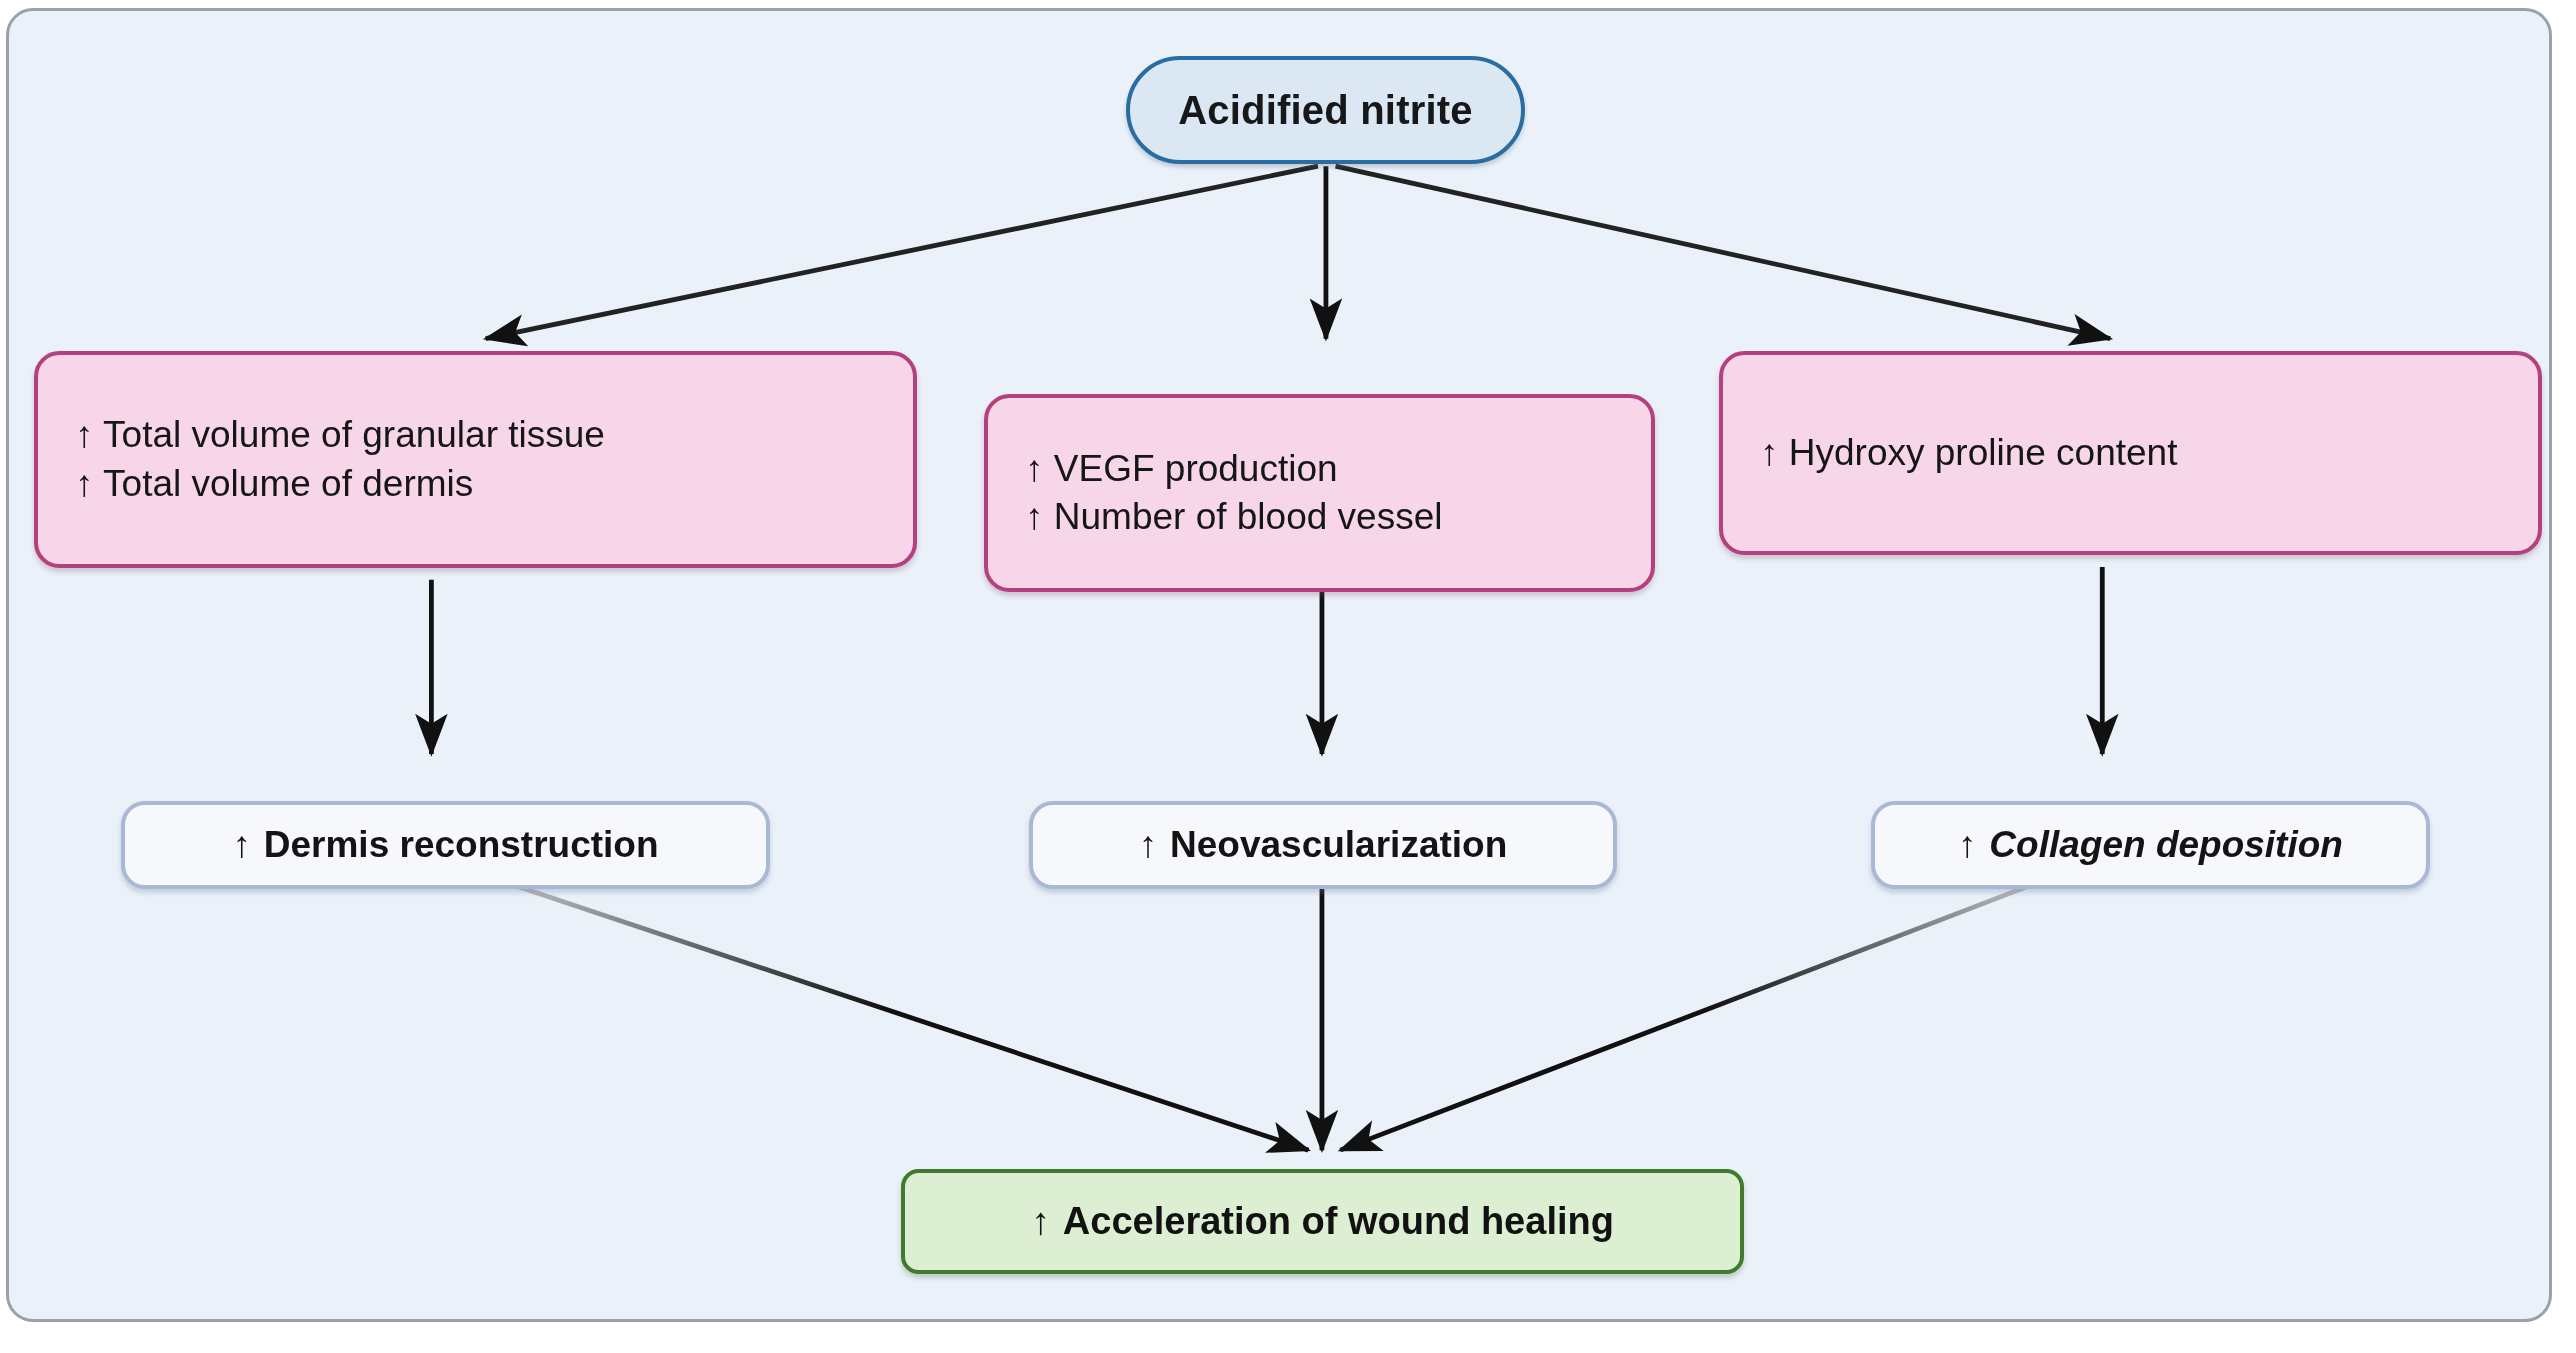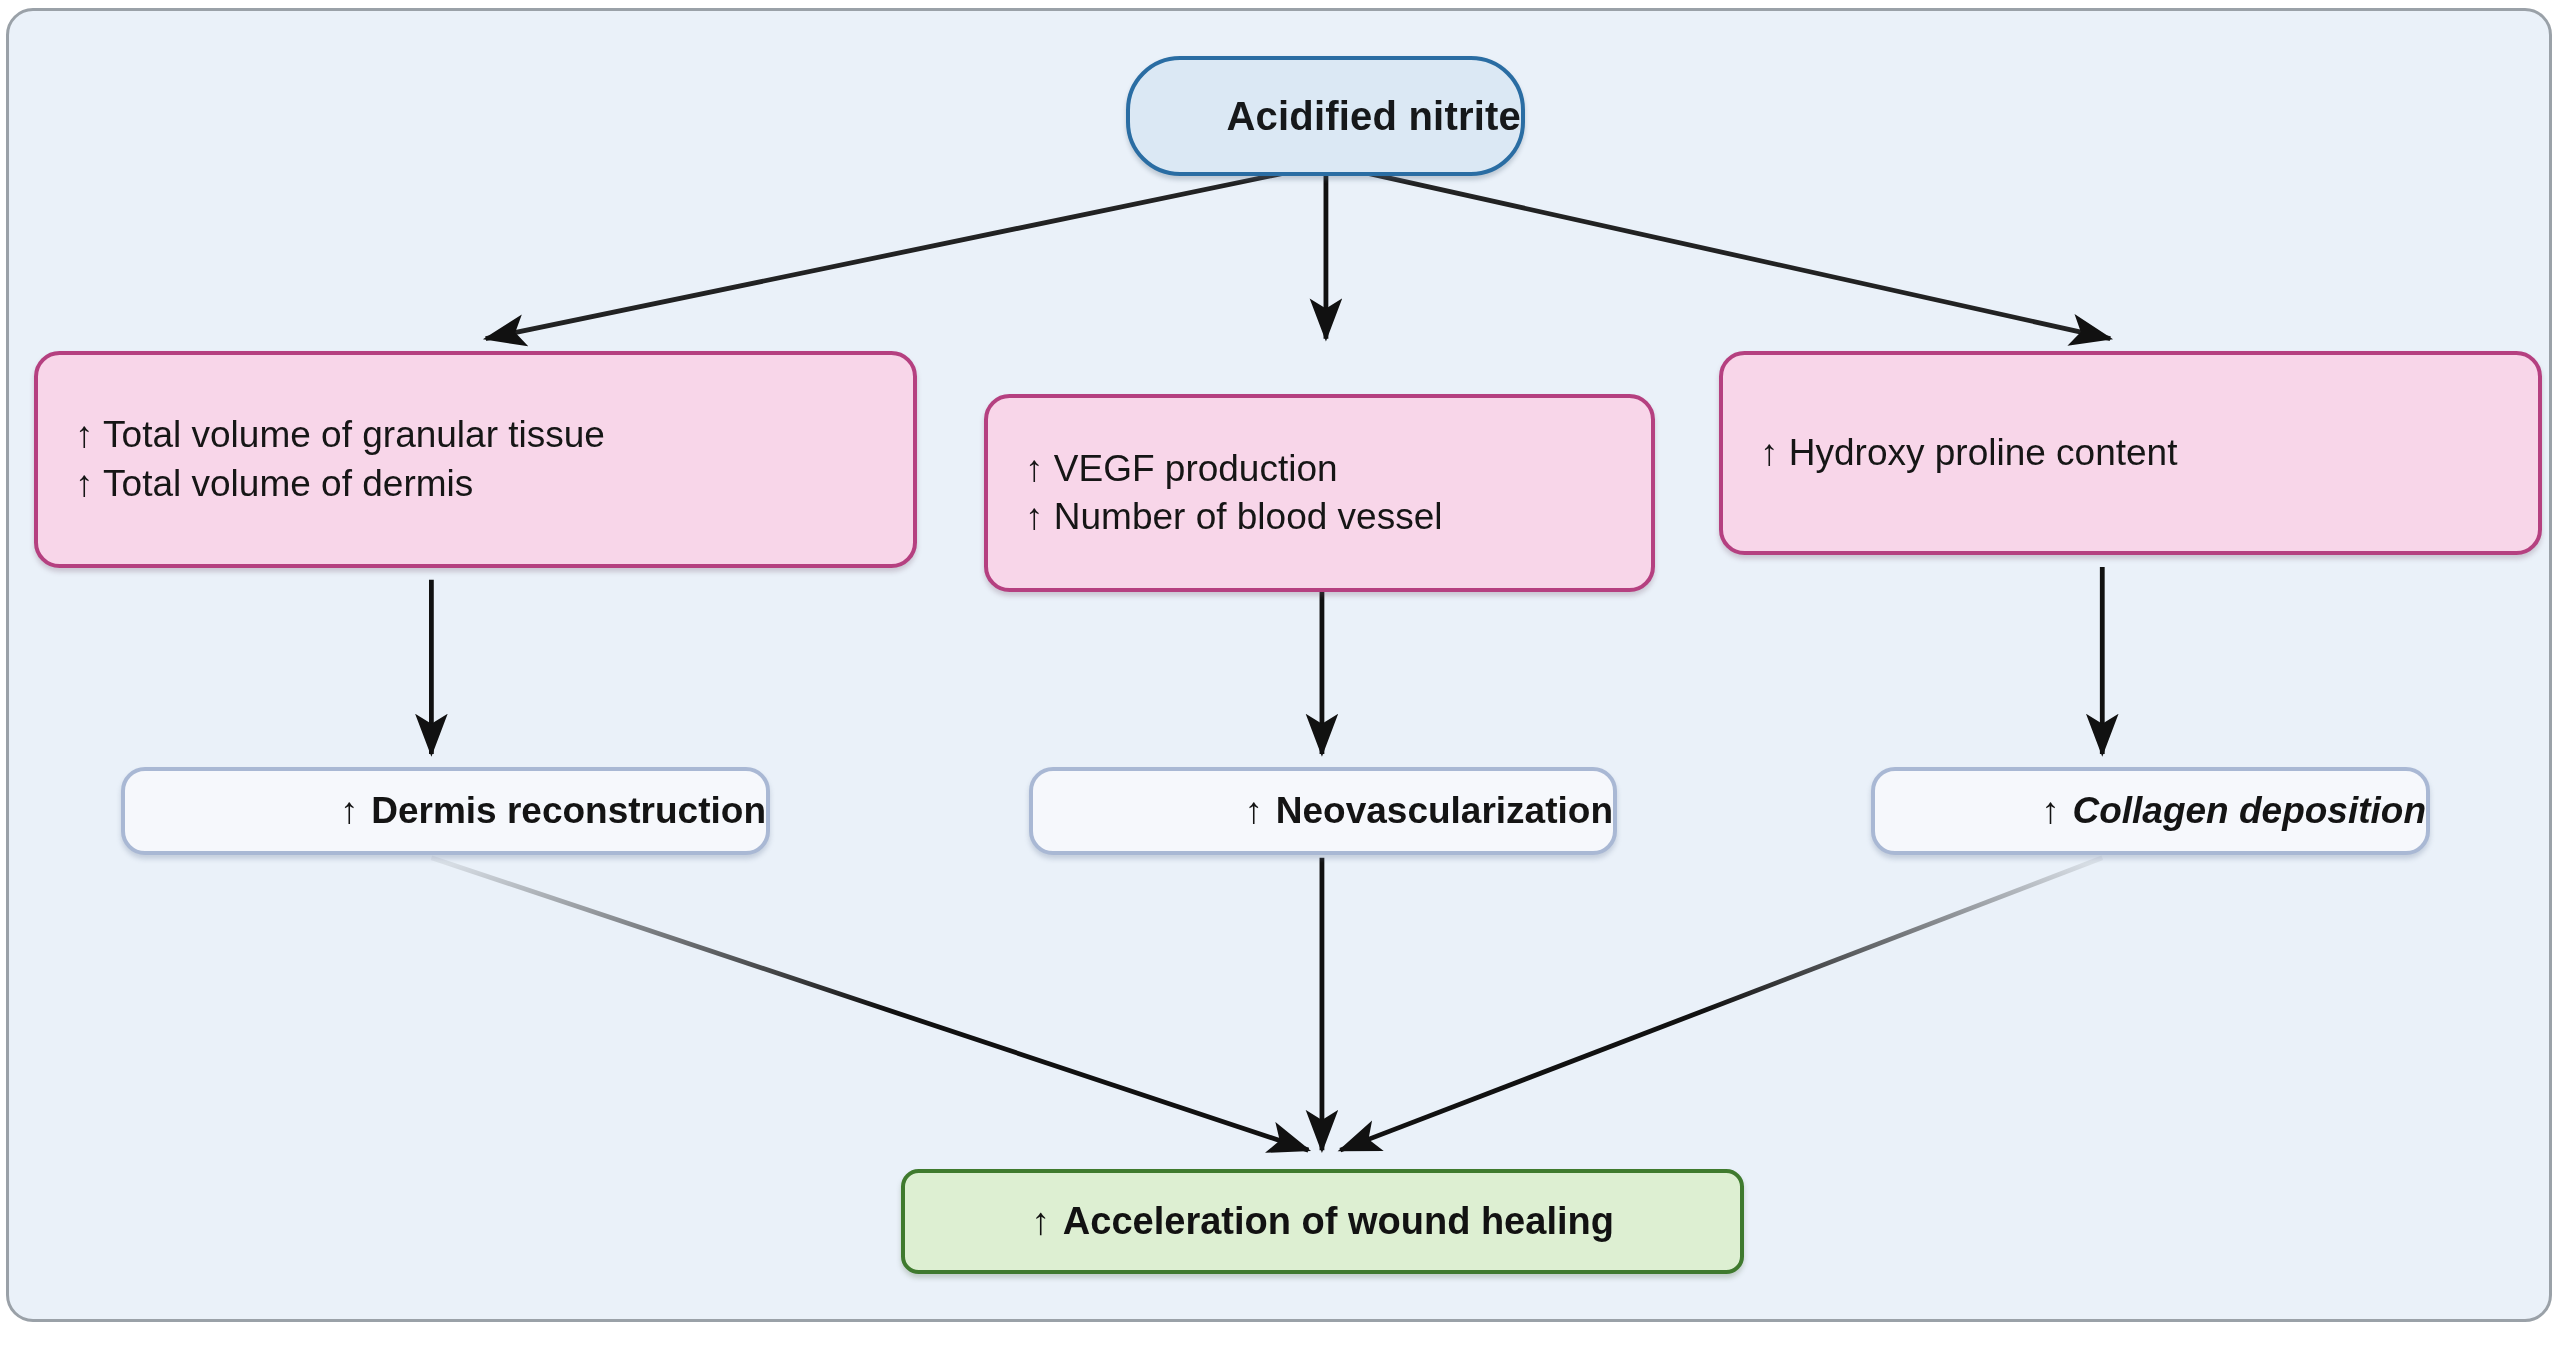--- a/index.html
+++ b/index.html
@@ -43,26 +43,26 @@
     flex-direction: column;
     justify-content: center;
     z-index: 2;
   }
 
   
   .node-root {
     left: 1126px;
     top: 56px;
     width: 399px;
-    height: 120px;
+    height: 108px;
     background: #dbe8f4;
     border: 4px solid #2a6da3;
     border-radius: 54px;
     box-shadow: 0 3.2px 4px rgba(90,110,130,0.30);
-    align-items: flex-end;
+    align-items: center;
   }
   .node-root .label {
     font-size: 40px;
     font-weight: bold;
     color: #16181a;
     letter-spacing: 0.2px;
     line-height: 1.1;
   }
 
   
@@ -86,21 +86,22 @@
   #pink-1 { left: 34px;   top: 351px; width: 883px; height: 217px; }
   #pink-2 { left: 984px; top: 358px; width: 671px;  height: 198px; margin-top: 36px; }
   #pink-3 { left: 1719px; top: 351px; width: 823px; height: 204px; }
 
   
   .node-white {
     background: #f6f8fc;
     border: 4px solid #a9b8d4;
     border-radius: 24px;
     box-shadow: 0 4px 4.8px rgba(110,125,155,0.30);
-    align-items: flex-end;
+    align-items: center;
+    margin-top: 34px;
   }
   .node-white .label {
     font-size: 37px;
     color: #141414;
     white-space: nowrap;
   }
   .node-white .label b { font-weight: bold; }
   .node-white .label .arrow { font-weight: normal; }
 
   #white-1 { left: 121px;  top: 767px; width: 649px; height: 88px; }

